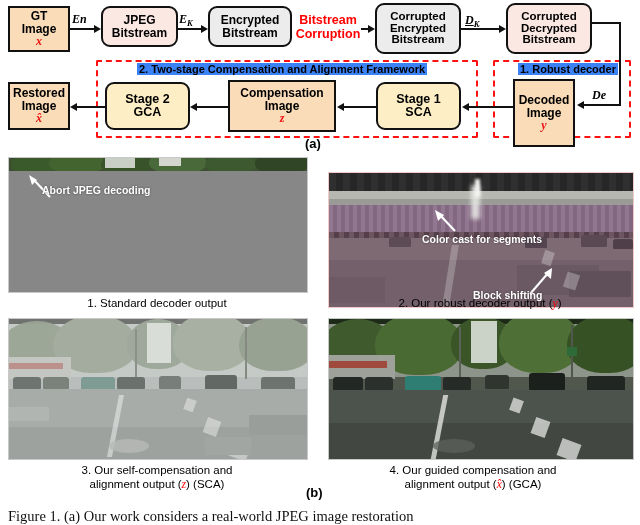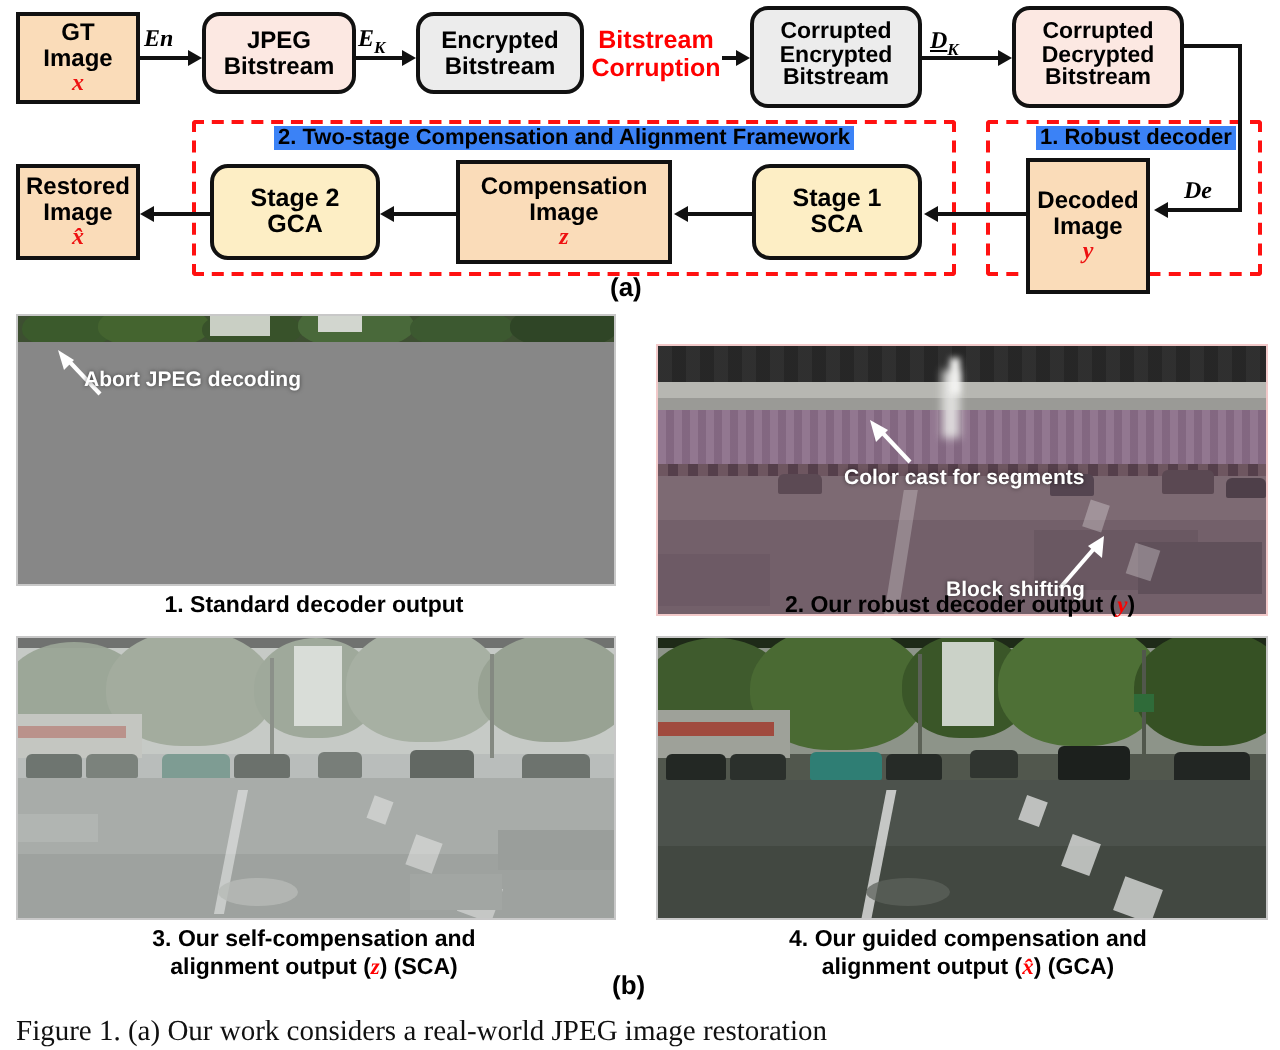--- a/index.html
+++ b/index.html
@@ -51,21 +51,21 @@
              border:2.4px dashed #ff1111;border-radius:2px;background:transparent;}
   .frametitle{position:absolute;font-weight:bold;font-size:11px;white-space:nowrap;
               color:#000;background:#3b82f6;padding:0 2px;}
 
   .subfiglabel{position:absolute;font-weight:bold;font-size:13px;
                font-family:"Liberation Sans",sans-serif;}
 
   
   .panel{position:absolute;overflow:hidden;}
 
-  .pcaption{position:absolute;text-align:center;font-weight:bold;font-size:11.5px;
+  .pcaption{position:absolute;text-align:center;font-weight:normal;font-size:11.5px;
             line-height:1.22;white-space:nowrap;}
   .pcaption .sym{color:#ff0000;font-style:italic;font-family:"Liberation Serif",serif;}
 
   .anno{position:absolute;color:#ffffff;font-weight:bold;font-size:10.5px;
         white-space:nowrap;text-shadow:0 0 2px rgba(0,0,0,.55);}
   .annoarrow{position:absolute;}
 
   .figcaption{position:absolute;font-family:"Liberation Serif",serif;
               font-size:14.5px;color:#111;white-space:nowrap;}
 
@@ -346,21 +346,21 @@
       <div class="abs" style="left:0;top:104px;width:100%;height:36px;background:#424841;"></div>
 
       <div class="lane" style="left:108px;top:76px;width:5px;height:64px;opacity:.85;transform:skewX(-11deg);"></div>
       <div class="lane" style="left:182px;top:80px;width:11px;height:13px;opacity:.8;transform:rotate(20deg);"></div>
       <div class="lane" style="left:204px;top:100px;width:15px;height:17px;opacity:.8;transform:rotate(20deg);"></div>
       <div class="lane" style="left:230px;top:122px;width:20px;height:18px;opacity:.8;transform:rotate(20deg);"></div>
 
       <div class="abs" style="left:104px;top:120px;width:42px;height:14px;background:#5c625b;border-radius:50%;opacity:.75;"></div>
     </div>
   </div>
-  <div class="pcaption" style="left:332px;top:463px;width:304px;">
+  <div class="pcaption" style="left:321px;top:463px;width:304px;">
     <span>4. Our guided compensation and</span><br>
     <span>alignment output (</span><span class="sym">x̂</span><span>) (GCA)</span>
   </div>
 
   <div class="subfiglabel" style="left:306px;top:485px;">(b)</div>
 
   <div class="figcaption" style="left:8px;top:508px;">Figure 1.  (a) Our work considers a real-world JPEG image restoration</div>
 
 </div>
 

